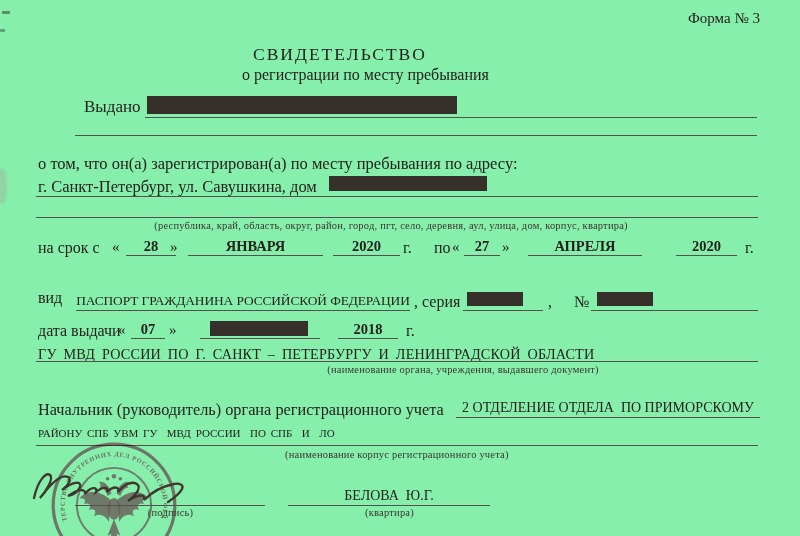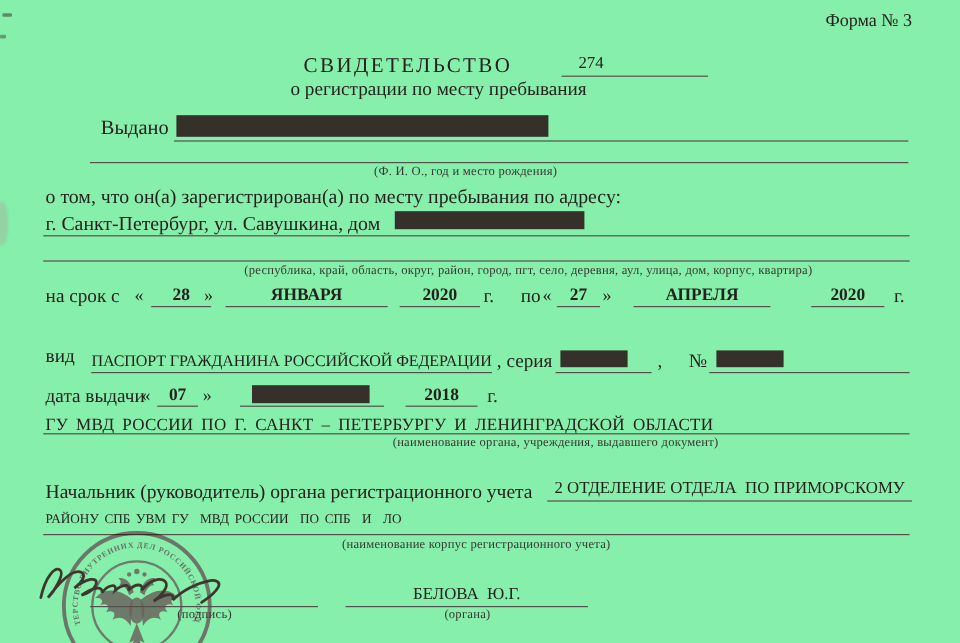--- a/index.html
+++ b/index.html
@@ -38,37 +38,35 @@
 
 <div class="page">
 
   <div class="speck" style="left:2px;top:11px;width:8px;height:3px;opacity:.55;"></div>
   <div class="speck" style="left:0;top:29px;width:5px;height:3px;opacity:.45;"></div>
   <div class="smudge"></div>
 
   <div class="abs" style="left:688px;top:10px;font-size:15px;">Форма № 3</div>
 
   <div class="abs title" style="left:253px;top:44px;">СВИДЕТЕЛЬСТВО</div>
-  <div class="cell normal" style="left:468px;top:45px;width:108px;text-align:left;padding-left:14px;font-size:14px;">274</div>
   <div class="abs subtitle" style="left:242px;top:66px;">о регистрации по месту пребывания</div>
 
   <div class="abs" style="left:84px;top:97px;font-size:17px;">Выдано</div>
   <div class="bar" style="left:147px;top:96px;width:310px;height:18px;"></div>
   <div class="line" style="left:145px;top:117px;width:612px;"></div>
 
   <div class="line" style="left:75px;top:135px;width:682px;"></div>
-  <div class="cap" style="left:268px;top:138px;width:240px;">(Ф. И. О., год и место рождения)</div>
 
   <div class="abs t" style="left:38px;top:177px;">г. Санкт-Петербург, ул. Савушкина, дом</div>
 
   <div class="abs t" style="left:38px;top:154px;">о том, что он(а) зарегистрирован(а) по месту пребывания по адресу:</div>
   <div class="bar" style="left:329px;top:176px;width:158px;height:15px;"></div>
   <div class="line" style="left:36px;top:196px;width:722px;"></div>
   <div class="line" style="left:36px;top:217px;width:722px;"></div>
-  <div class="cap" style="left:105px;top:220px;width:572px;text-align:right;">(республика, край, область, округ, район, город, пгт, село, деревня, аул, улица, дом, корпус, квартира)</div>
+  <div class="cap" style="left:105px;top:220px;width:572px;">(республика, край, область, округ, район, город, пгт, село, деревня, аул, улица, дом, корпус, квартира)</div>
 
   <div class="abs" style="left:38px;top:239px;font-size:16px;">на срок с</div>
   <div class="abs" style="left:112px;top:239px;font-size:15px;">«</div>
   <div class="cell" style="left:126px;top:237px;width:50px;">28</div>
   <div class="abs" style="left:170px;top:239px;font-size:15px;">»</div>
   <div class="cell" style="left:188px;top:237px;width:135px;">ЯНВАРЯ</div>
   <div class="cell" style="left:333px;top:237px;width:67px;">2020</div>
   <div class="abs" style="left:403px;top:239px;font-size:16px;">г.</div>
   <div class="abs" style="left:434px;top:239px;font-size:16px;">по</div>
   <div class="abs" style="left:452px;top:239px;font-size:15px;">«</div>
@@ -152,15 +150,15 @@
                C96,26 106,22 110,27 C113,31 106,39 100,43
                C110,36 118,36 116,42
                C124,34 136,28 146,26 C152,25 156,27 154,31 C152,35 146,40 140,44" fill="none" stroke="#3f372d" stroke-width="2.3" stroke-linecap="round"></path>
     </svg>
   </div>
 
   <div class="line" style="left:75px;top:505px;width:190px;z-index:7;"></div>
   <div class="cap" style="left:118px;top:507px;width:105px;z-index:7;">(подпись)</div>
 
   <div class="cell normal" style="left:288px;top:487px;width:202px;font-size:14px;white-space:pre;">БЕЛОВА  Ю.Г.</div>
-  <div class="cap" style="left:337px;top:507px;width:105px;">(органа)</div>
+  <div class="cap" style="left:337px;top:507px;width:105px;">(квартира)</div>
 
 </div>
 
 </body></html>

